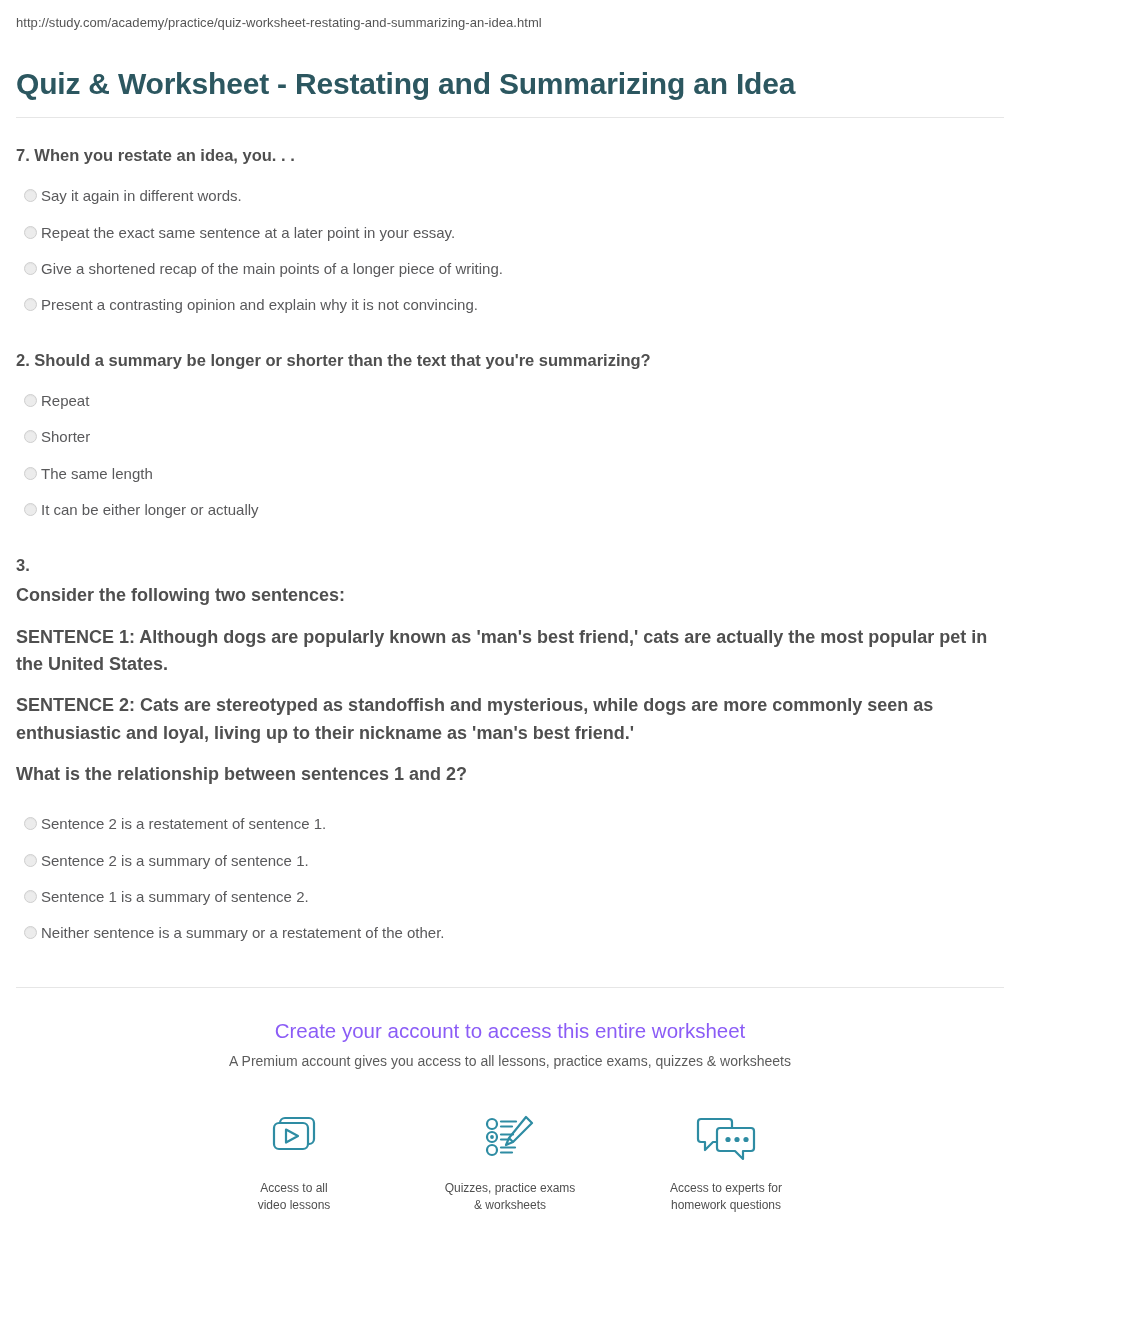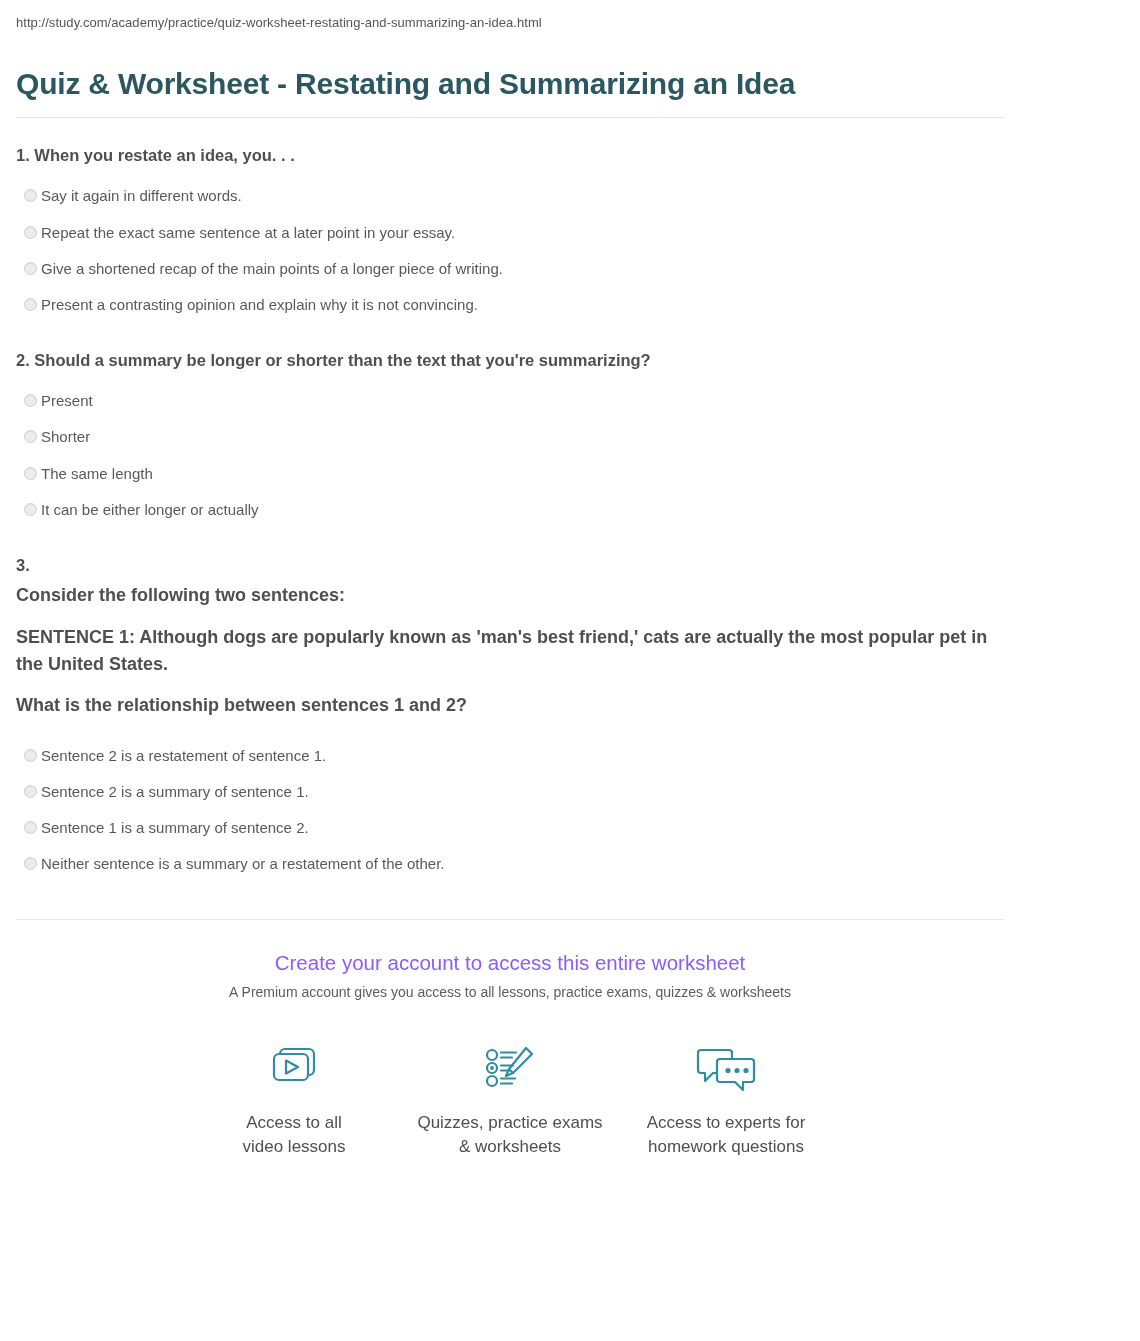--- a/index.html
+++ b/index.html
@@ -142,21 +142,21 @@
     text-align: center;
   }
   .feature-icon {
     height: 62px;
     display: flex;
     align-items: center;
     justify-content: center;
     margin-bottom: 10px;
   }
   .feature-text {
-    font-size: 17px;
+    font-size: 12px;
     color: #4f4f4f;
     line-height: 1.42;
     white-space: pre-line;
   }
 
   .copyright {
     margin: 46px auto 0 auto;
     max-width: 700px;
     text-align: center;
     font-size: 11.5px;
@@ -175,21 +175,21 @@
   </div>
 
   <div class="title-wrap">
     <h1 class="page-title">Quiz &amp; Worksheet - Restating and Summarizing an Idea</h1>
   </div>
   <hr class="rule">
 
   <div class="content">
 
     <div class="question-block">
-      <p class="q-stem">1. When you restate an idea, you. . .</p>
+      <p class="q-stem">7. When you restate an idea, you. . .</p>
       <ul class="options">
         <li class="option">
           <span class="radio"></span>
           <span class="option-label">Say it again in different words.</span>
         </li>
         <li class="option">
           <span class="radio"></span>
           <span class="option-label">Repeat the exact same sentence at a later point in your essay.</span>
         </li>
         <li class="option">
@@ -201,41 +201,42 @@
           <span class="option-label">Present a contrasting opinion and explain why it is not convincing.</span>
         </li>
       </ul>
     </div>
 
     <div class="question-block">
       <p class="q-stem">2. Should a summary be longer or shorter than the text that you're summarizing?</p>
       <ul class="options">
         <li class="option">
           <span class="radio"></span>
-          <span class="option-label">Present</span>
+          <span class="option-label">Repeat</span>
         </li>
         <li class="option">
           <span class="radio"></span>
           <span class="option-label">Shorter</span>
         </li>
         <li class="option">
           <span class="radio"></span>
           <span class="option-label">The same length</span>
         </li>
         <li class="option">
           <span class="radio"></span>
           <span class="option-label">It can be either longer or actually</span>
         </li>
       </ul>
     </div>
 
     <div class="question-block">
       <p class="q-stem q-number-only">3.</p>
       <p class="q-para">Consider the following two sentences:</p>
       <p class="q-para">SENTENCE 1: Although dogs are popularly known as 'man's best friend,' cats are actually the most popular pet in the United States.</p>
+      <p class="q-para">SENTENCE 2: Cats are stereotyped as standoffish and mysterious, while dogs are more commonly seen as enthusiastic and loyal, living up to their nickname as 'man's best friend.'</p>
       <p class="q-para">What is the relationship between sentences 1 and 2?</p>
       <ul class="options">
         <li class="option">
           <span class="radio"></span>
           <span class="option-label">Sentence 2 is a restatement of sentence 1.</span>
         </li>
         <li class="option">
           <span class="radio"></span>
           <span class="option-label">Sentence 2 is a summary of sentence 1.</span>
         </li>

